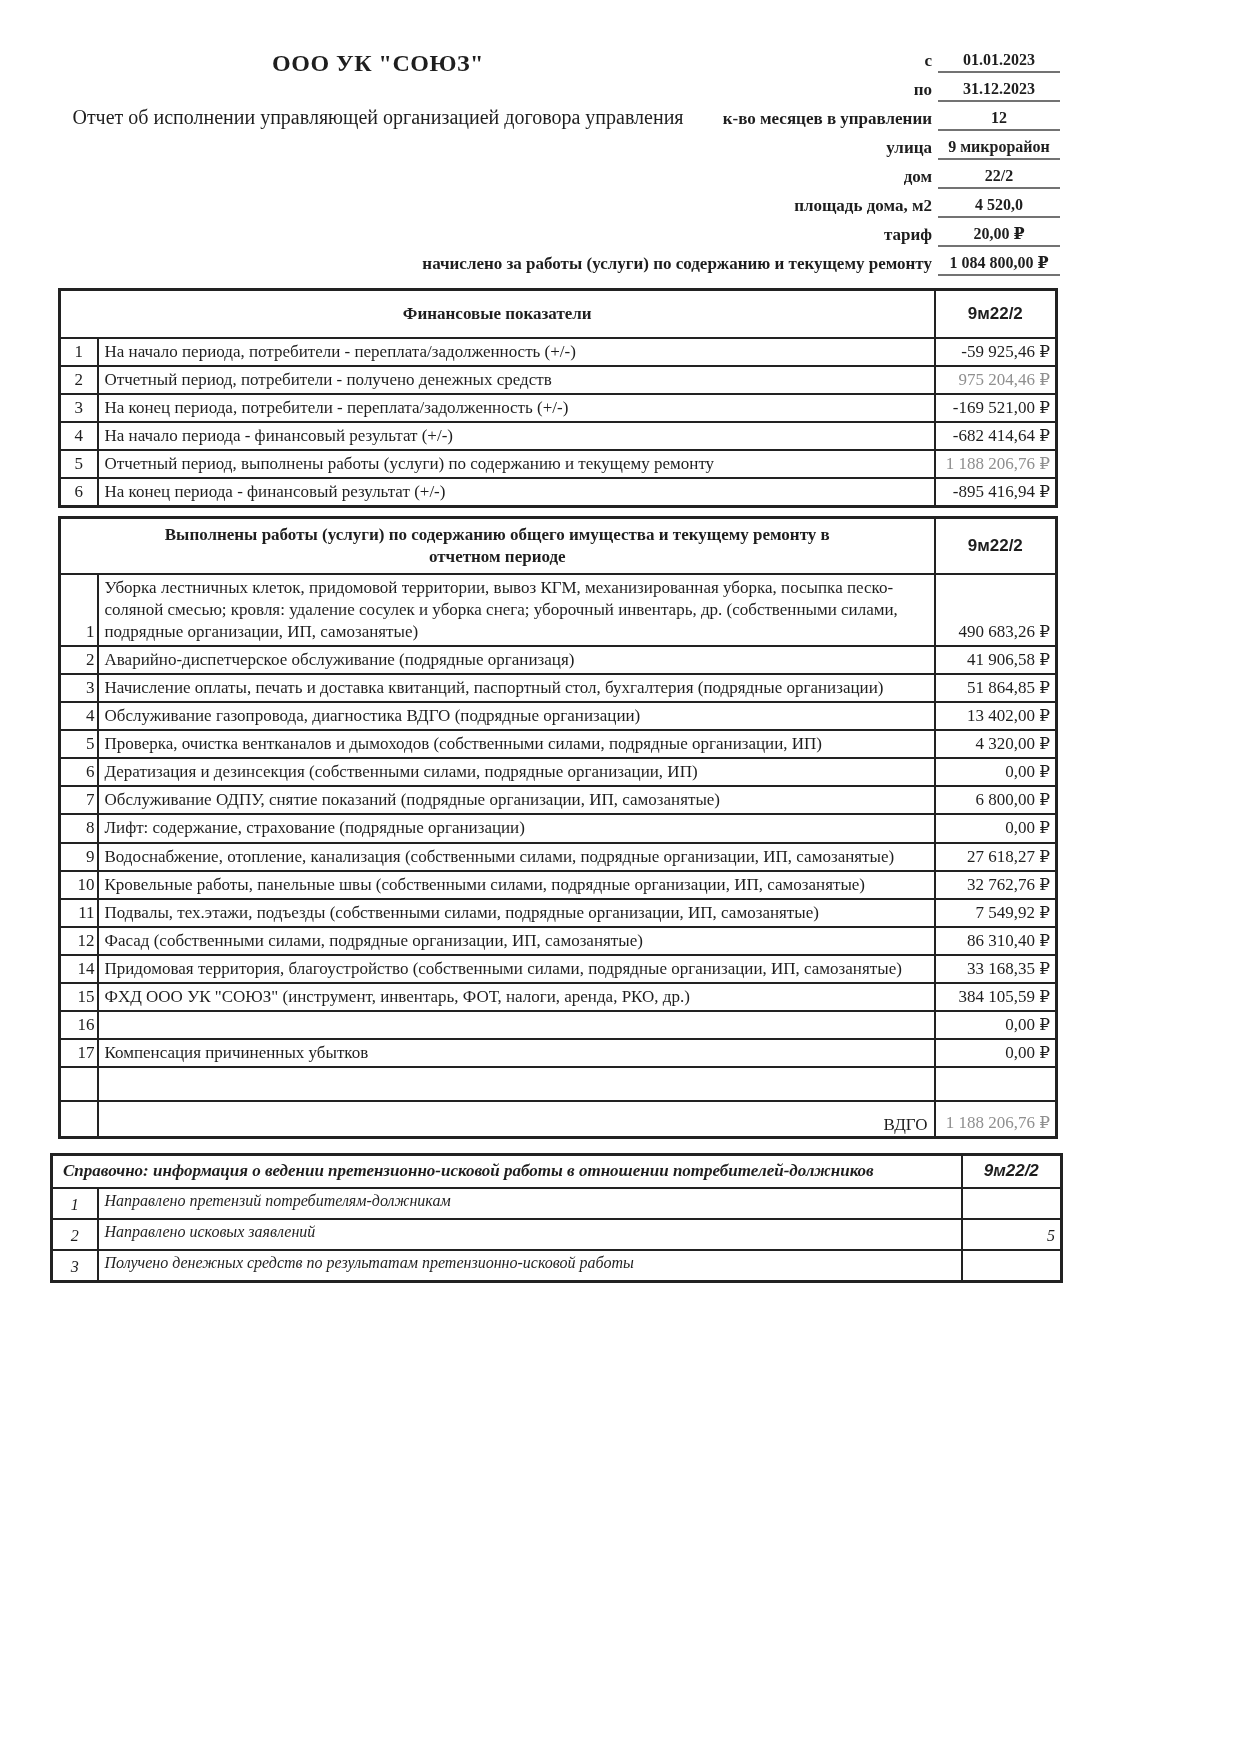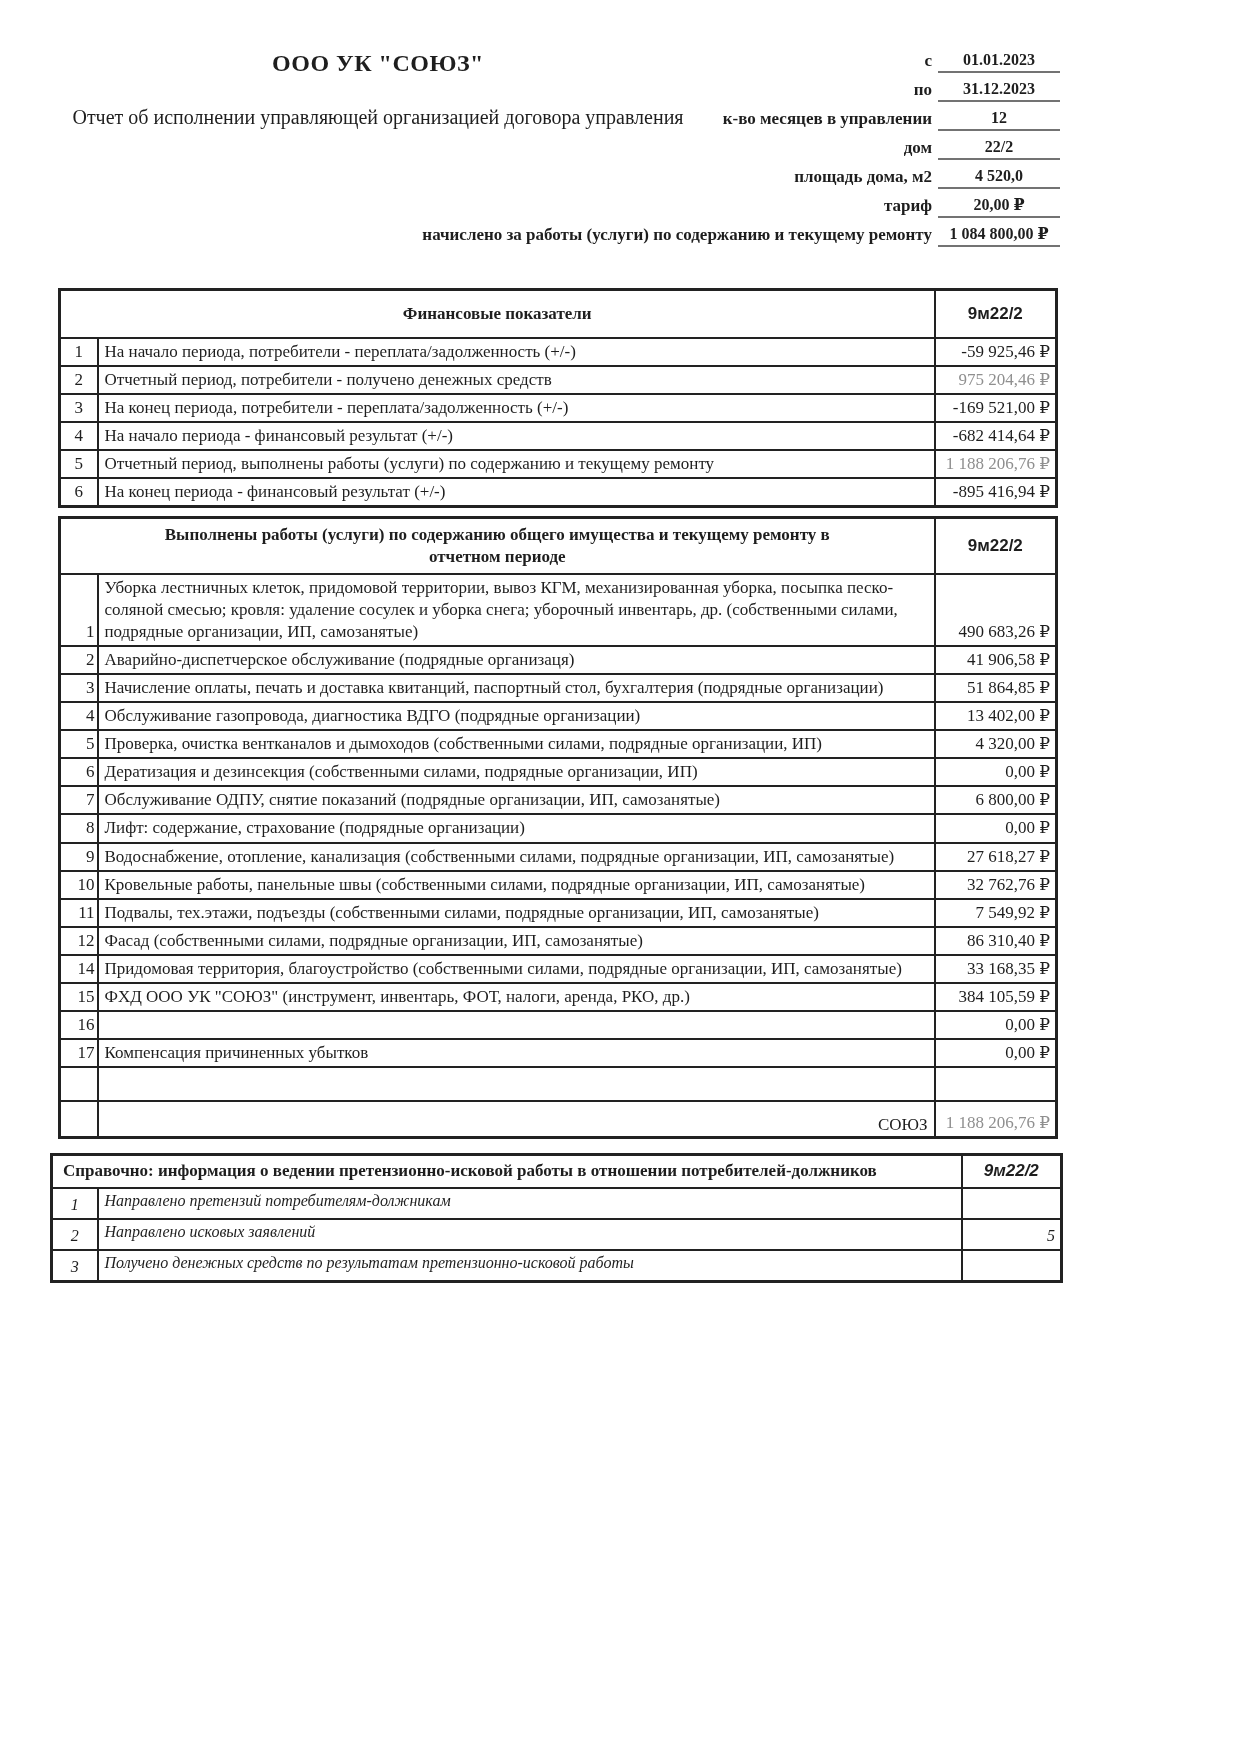--- a/index.html
+++ b/index.html
@@ -24,21 +24,21 @@
   .tbl th, .tbl td { border: 2px solid #222; font-size: 17px; line-height: 1.3; }
   .t1, .t2 { width: 1000px; margin-left: 58px; }
   .t3 { width: 1013px; margin-left: 50px; margin-top: 14px; }
   .t1 { margin-top: 8px; margin-bottom: 8px; }
 
   .tbl-title { font-weight: bold; text-align: center; font-size: 19px; padding: 4px 80px; line-height: 1.45; }
   .col-head { font-family: "Liberation Sans", "DejaVu Sans", sans-serif; font-weight: bold; font-size: 19px; }
   .t1 thead th { height: 48px; }
   .t2 thead th { height: 56px; }
   .t3 thead th { height: 34px; }
-  .t3 .tbl-title { text-align: left; font-size: 17px; padding: 4px 10px; }
+  .t3 .tbl-title { font-style: italic; text-align: left; font-size: 17px; padding: 4px 10px; }
   .t3 .col-head { font-style: italic; font-size: 17px; }
 
   .num-cell { text-align: center; vertical-align: bottom; padding: 2px 1px; }
   .t2 tbody .num-cell { text-align: right; padding-right: 2px; }
   .desc-cell { text-align: left; vertical-align: top; padding: 2px 8px 2px 6px; }
   .val-cell { text-align: right; vertical-align: bottom; padding: 2px 5px; white-space: nowrap; }
   .t1 tbody td, .t2 tbody td { height: 27px; }
   .t3 tbody td { height: 31px; font-style: italic; font-size: 16px; }
   .faded { color: #8f8f8f; }
 
@@ -61,20 +61,24 @@
           <div class="info-label">с</div>
           <div class="info-value">01.01.2023</div>
         </div>
         <div class="info-row">
           <div class="info-label">по</div>
           <div class="info-value">31.12.2023</div>
         </div>
         <div class="info-row">
           <div class="info-label">к-во месяцев в управлении</div>
           <div class="info-value">12</div>
+        </div>
+        <div class="info-row">
+          <div class="info-label">улица</div>
+          <div class="info-value">9 микрорайон</div>
         </div>
         <div class="info-row">
           <div class="info-label">дом</div>
           <div class="info-value">22/2</div>
         </div>
         <div class="info-row">
           <div class="info-label">площадь дома, м2</div>
           <div class="info-value">4 520,0</div>
         </div>
         <div class="info-row">
@@ -229,21 +233,21 @@
         </tr>
       </tbody>
     <tfoot>
       <tr class="blank-row">
         <td class="num-cell"></td>
         <td class="desc-cell"></td>
         <td class="val-cell"></td>
       </tr>
       <tr class="total-row">
         <td class="num-cell"></td>
-        <td class="total-label">СОЮЗ</td>
+        <td class="total-label">ВДГО</td>
         <td class="val-cell faded">1 188 206,76 ₽</td>
       </tr>
     </tfoot>
   </table>
 
   <table class="tbl t3">
     <colgroup>
         <col style="width:46px">
         <col>
         <col style="width:100px">

